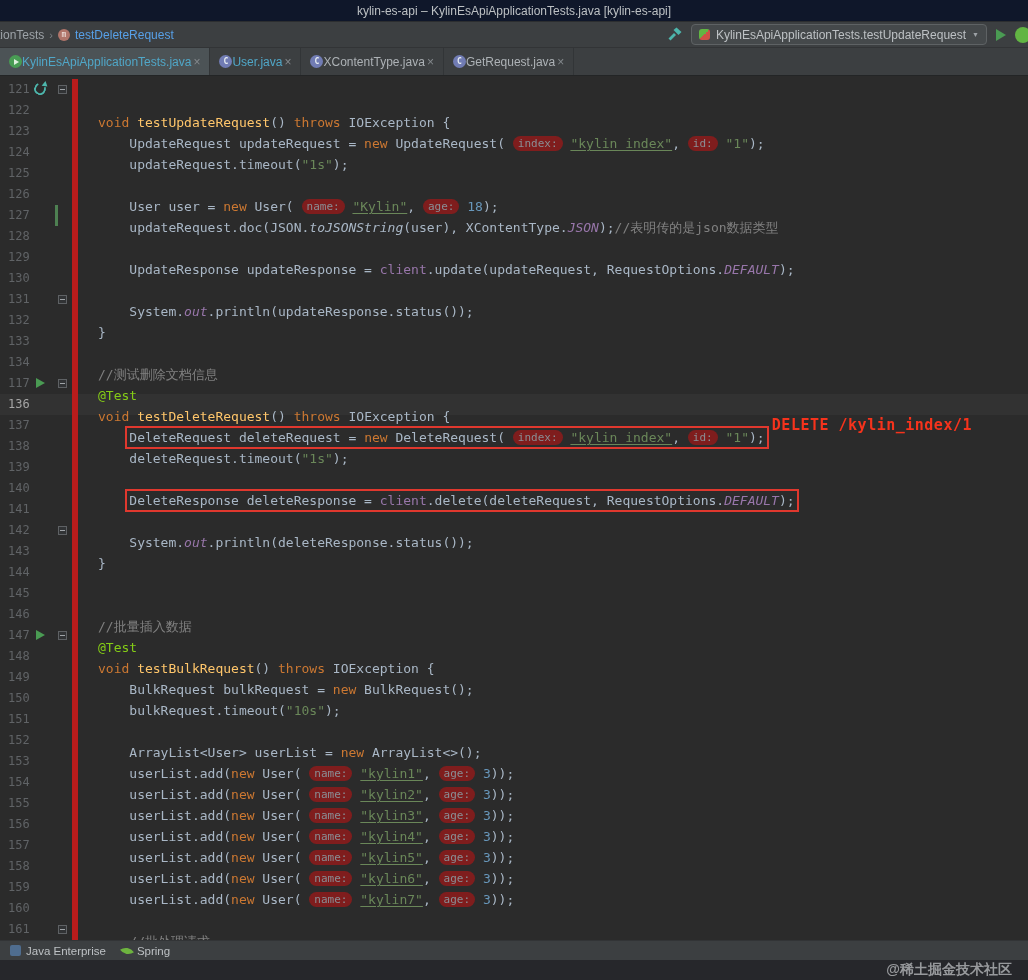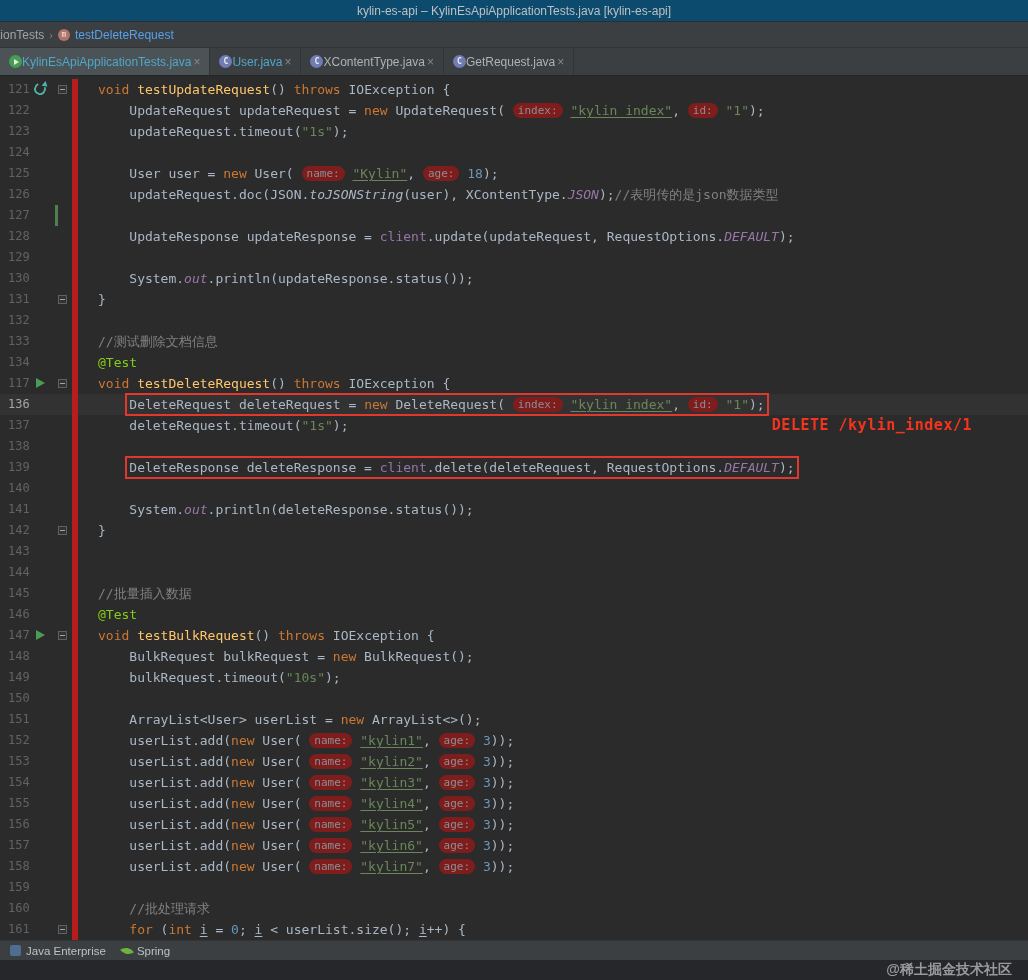--- a/index.html
+++ b/index.html
@@ -1,20 +1,20 @@
 <!DOCTYPE html>
 <html><head>
 <meta charset="utf-8">
 <style>
   * { margin:0; padding:0; box-sizing:border-box; }
   body { width:1028px; height:980px; overflow:hidden; background:#2b2b2b; font-family:"Liberation Sans",sans-serif; }
   .app { width:1028px; height:980px; display:flex; flex-direction:column; overflow:hidden; background:#2b2b2b; }
 
   
-  .titlebar { height:22px; flex:0 0 22px; background:#0c4a6e; border-bottom:1px solid #2c2e30;
+  .titlebar { height:22px; flex:0 0 22px; background:#0f172a; border-bottom:1px solid #2c2e30;
               display:flex; align-items:center; justify-content:center; }
   .title-text { font-size:12px; color:#bcc0c3; }
 
   
   .navbar { height:26px; flex:0 0 26px; background:#3c3f41; border-bottom:1px solid #323436;
             display:flex; align-items:center; padding:0 6px 0 0; }
   .crumbs { display:flex; align-items:center; gap:5px; margin-left:-3px; font-size:12px; color:#9da3a8; }
   .crumb { white-space:nowrap; }
   .crumb-sep { color:#7c8185; font-size:11px; }
   .m-icon { width:12px; height:12px; border-radius:50%; background:#b0756a; color:#f2e6e2;
@@ -47,21 +47,21 @@
   .ticon-class { background:#717cb4; }
 
   
   .editor { flex:1 1 auto; position:relative; background:#2b2b2b; padding-top:3px;
             font-family:"DejaVu Sans Mono",monospace; font-size:13px; overflow:hidden; }
   .line { display:flex; height:21px; line-height:21px; white-space:pre; }
   .line.current { background:#323232; }
   .gutter { flex:0 0 78px; width:78px; position:relative; padding-left:8px; color:#606366;
             font-size:12px; border-right:6px solid #b91c1c; }
   .line.current .gutter { color:#a6a6a6; }
-  .codetext { padding-left:20px; color:#a9b7c6; }
+  .codetext { padding-left:20px; color:#a9b7c6;margin-top:33px; }
 
   .gi { position:absolute; cursor:pointer; }
   .gi-run { left:36px; top:5px; width:0; height:0; border-left:9px solid #4a9b53;
             border-top:5.5px solid transparent; border-bottom:5.5px solid transparent; }
   .gi-rerun { left:34px; top:4px; width:12px; height:12px; }
   .gi-rerun::before { content:""; position:absolute; inset:0; border:2px solid #4db6ac;
                       border-radius:50%; border-top-color:transparent; transform:rotate(25deg); }
   .gi-rerun::after { content:""; position:absolute; right:-2px; top:-1px; border-left:5px solid #4db6ac;
                      border-top:3px solid transparent; border-bottom:3px solid transparent; transform:rotate(40deg); }
   .gi-fold { left:58px; top:6px; width:9px; height:9px; border:1px solid #5e6164; background:#313335; }
@@ -108,20 +108,35 @@
   <div class="titlebar">
     <span class="title-text">kylin-es-api – KylinEsApiApplicationTests.java [kylin-es-api]</span>
   </div>
 
   <div class="navbar">
     <div class="crumbs">
       <span class="crumb">tionTests</span>
       <span class="crumb-sep">›</span>
       <span class="m-icon">m</span>
       <span class="crumb method">testDeleteRequest</span>
+    </div>
+    <div class="nav-right">
+      <span class="hammer">
+        <svg width="15" height="15" viewBox="0 0 15 15">
+          <path d="M1.5 11.5 L7 6 L9 8 L3.5 13.5 Z" fill="#4db6ac"></path>
+          <path d="M6.5 3 L9.5 0.5 L14.5 5 L11.5 8 Z" fill="#4db6ac"></path>
+        </svg>
+      </span>
+      <div class="runconfig">
+        <span class="rc-icon"></span>
+        <span class="rc-label">KylinEsApiApplicationTests.testUpdateRequest</span>
+        <span class="rc-arrow">▼</span>
+      </div>
+      <span class="play-btn"></span>
+      <span class="edge-icon"></span>
     </div>
   </div>
 
   <div class="tabbar" id="tabbar">
       <div class="tab active">
         <span class="ticon ticon-test"></span>
         <span class="tlabel modified">KylinEsApiApplicationTests.java</span>
         <span class="tclose">×</span>
       </div>
       <div class="tab">

